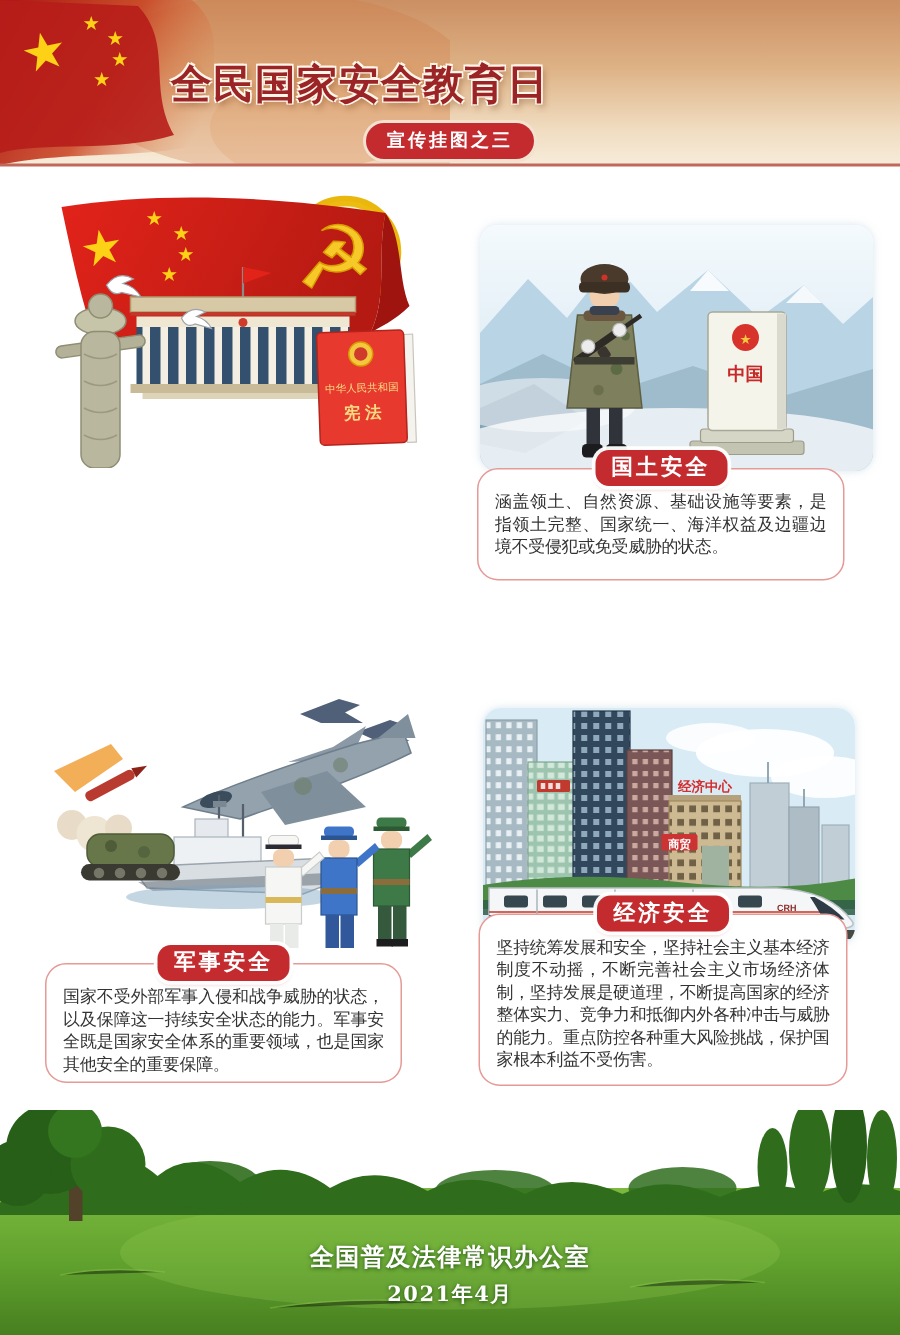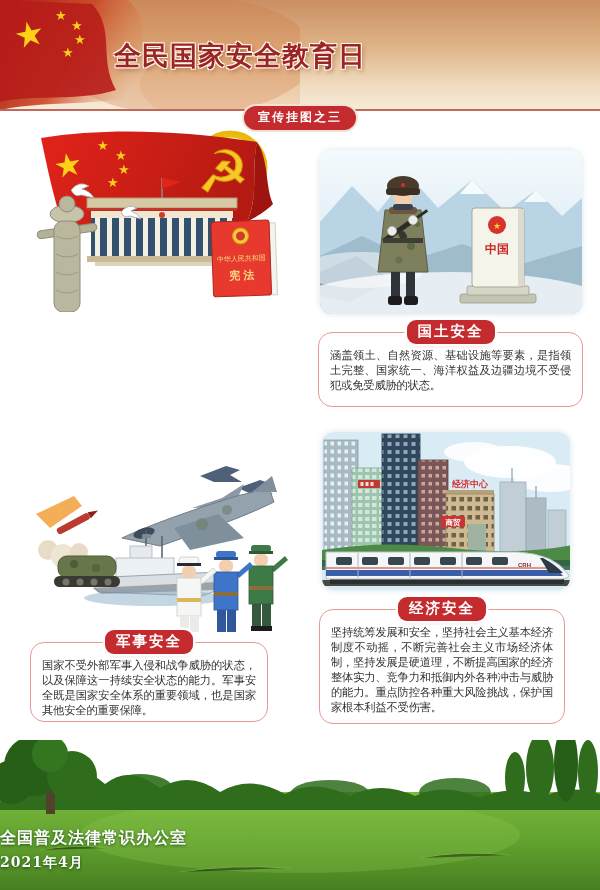--- a/index.html
+++ b/index.html
@@ -9,41 +9,41 @@
   
   .header{position:absolute;left:0;top:0;width:600px;height:110px;
           background:linear-gradient(180deg,#cb8f63 0%,#ddb184 40%,#f0dcc0 78%,#f7ecda 100%);}
   .header-line{position:absolute;left:0;top:109px;width:600px;height:2px;background:#c2685a;}
   .header-flag{position:absolute;left:0;top:0;}
   .page-title{position:absolute;left:0;top:38px;width:480px;text-align:center;
               font-family:"DejaVu Serif","Liberation Serif",serif;font-weight:bold;
               font-size:27px;letter-spacing:1px;color:#9b2426;
               text-shadow:-1px -1px 0 #fff6ea,1px -1px 0 #fff6ea,-1px 1px 0 #fff6ea,
                           1px 1px 0 #fff6ea,2px 3px 4px rgba(120,60,20,.45);}
-  .edition-badge{position:absolute;left:50%;top:106px;transform:translateX(-50%);
+  .edition-badge{position:absolute;left:50%;top:82px;transform:translateX(-50%);
               background:#c32b2f;color:#fff;font-size:12px;font-weight:bold;letter-spacing:2px;
               padding:3px 14px 4px;border-radius:14px;white-space:nowrap;z-index:5;
               box-shadow:0 0 0 2px #f3e2cf,0 1px 2px rgba(0,0,0,.25);}
 
   
   .box{position:absolute;box-sizing:border-box;background:#fff;border:1.5px solid #e59a96;
        border-radius:14px;}
   .box-title{position:absolute;top:-13px;left:50%;transform:translateX(-50%);
        background:#c32b2f;color:#fff;white-space:nowrap;
        font-family:"DejaVu Serif","Liberation Serif",serif;font-weight:bold;
        font-size:14.5px;letter-spacing:2px;padding:2px 11px 3px;border-radius:9px;
        box-shadow:0 0 0 2.5px rgba(255,255,255,.95),0 2px 3px rgba(160,50,40,.35);}
   .box-text{font-size:11.3px;line-height:15px;color:#333;text-align:justify;
        padding:15px 11px 0;letter-spacing:-0.2px;}
   .illus{position:absolute;}
   .illus.rounded{border-radius:12px;overflow:hidden;box-shadow:0 0 6px rgba(150,180,200,.35);}
 
   
   .footer{position:absolute;left:0;top:740px;width:600px;height:150px;}
-  .footer-text{position:absolute;left:0;top:88px;width:600px;color:#fff;
+  .footer-text{position:absolute;left:0;top:88px;width:600px;text-align:center;color:#fff;
        font-family:"DejaVu Serif","Liberation Serif",serif;font-weight:bold;
        text-shadow:0 1px 3px rgba(0,45,0,.7);}
   .footer-org{font-size:16px;letter-spacing:1px;}
   .footer-date{font-size:14px;margin-top:5px;letter-spacing:1px;}
 </style>
 </head>
 <body>
 
 <div class="poster">
 
@@ -198,21 +198,21 @@
       <rect x="0" y="0" width="52" height="79" rx="3" fill="#f4f4ea" stroke="#a8a898" stroke-width="1"></rect>
       <rect x="46" y="1" width="6" height="77" fill="#dadace"></rect>
       <circle cx="25" cy="17" r="9" fill="#d8332a"></circle>
       <text x="25" y="21" text-anchor="middle" font-size="9" fill="#f3c73f">★</text>
       <text x="25" y="45" text-anchor="middle" font-size="12" font-weight="bold" fill="#c62828">中国</text>
     </g>
   </svg>
   </div>
 
 
-  <div class="box" style="left:318px;top:332px;width:265px;height:75px;">
+  <div class="box" style="left:318px;top:312px;width:245px;height:75px;">
     <div class="box-title">国土安全</div>
     <div class="box-text">涵盖领土、自然资源、基础设施等要素，是指领土完整、国家统一、海洋权益及边疆边境不受侵犯或免受威胁的状态。</div>
   </div>
 
   <svg class="illus" style="left:30px;top:460px;" width="265" height="172" viewBox="0 0 265 172">
 
     <g fill="#4f6078">
       <path d="M170,16 L196,6 L210,10 L200,15 L212,22 L184,22 Z"></path>
       <path d="M208,28 L230,20 L242,24 L233,28 L243,34 L219,33 Z"></path>
     </g>
@@ -294,21 +294,21 @@
         <rect x="4" y="22" width="24" height="38" fill="#f6f7f4" stroke="#c9ccc9" stroke-width="0.8"></rect>
         <rect x="4" y="42" width="24" height="4" fill="#d9b85a"></rect>
         <rect x="7" y="60" width="9" height="24" fill="#e9ebe8"></rect>
         <rect x="17" y="60" width="9" height="24" fill="#e9ebe8"></rect>
         <rect x="6" y="82" width="11" height="5" fill="#1d1d1f"></rect>
         <rect x="16" y="82" width="11" height="5" fill="#1d1d1f"></rect>
       </g>
     </g>
   </svg>
 
-  <div class="illus rounded" style="left:322px;top:432px;width:248px;height:158px;">
+  <div class="illus rounded" style="left:322px;top:472px;width:248px;height:158px;">
   <svg width="256" height="158" viewBox="0 0 256 158">
     <defs>
       <pattern id="pA" width="7" height="8" patternUnits="userSpaceOnUse">
         <rect width="7" height="8" fill="#a7b9c2"></rect>
             <rect x="1.5" y="1.5" width="3.5" height="4" fill="#e8f0f4"></rect>
       </pattern>
       <pattern id="pB" width="7" height="7" patternUnits="userSpaceOnUse">
         <rect width="7" height="7" fill="#9cc4ae"></rect>
             <rect x="1" y="1" width="4.5" height="4" fill="#d3e8db"></rect>
       </pattern>

